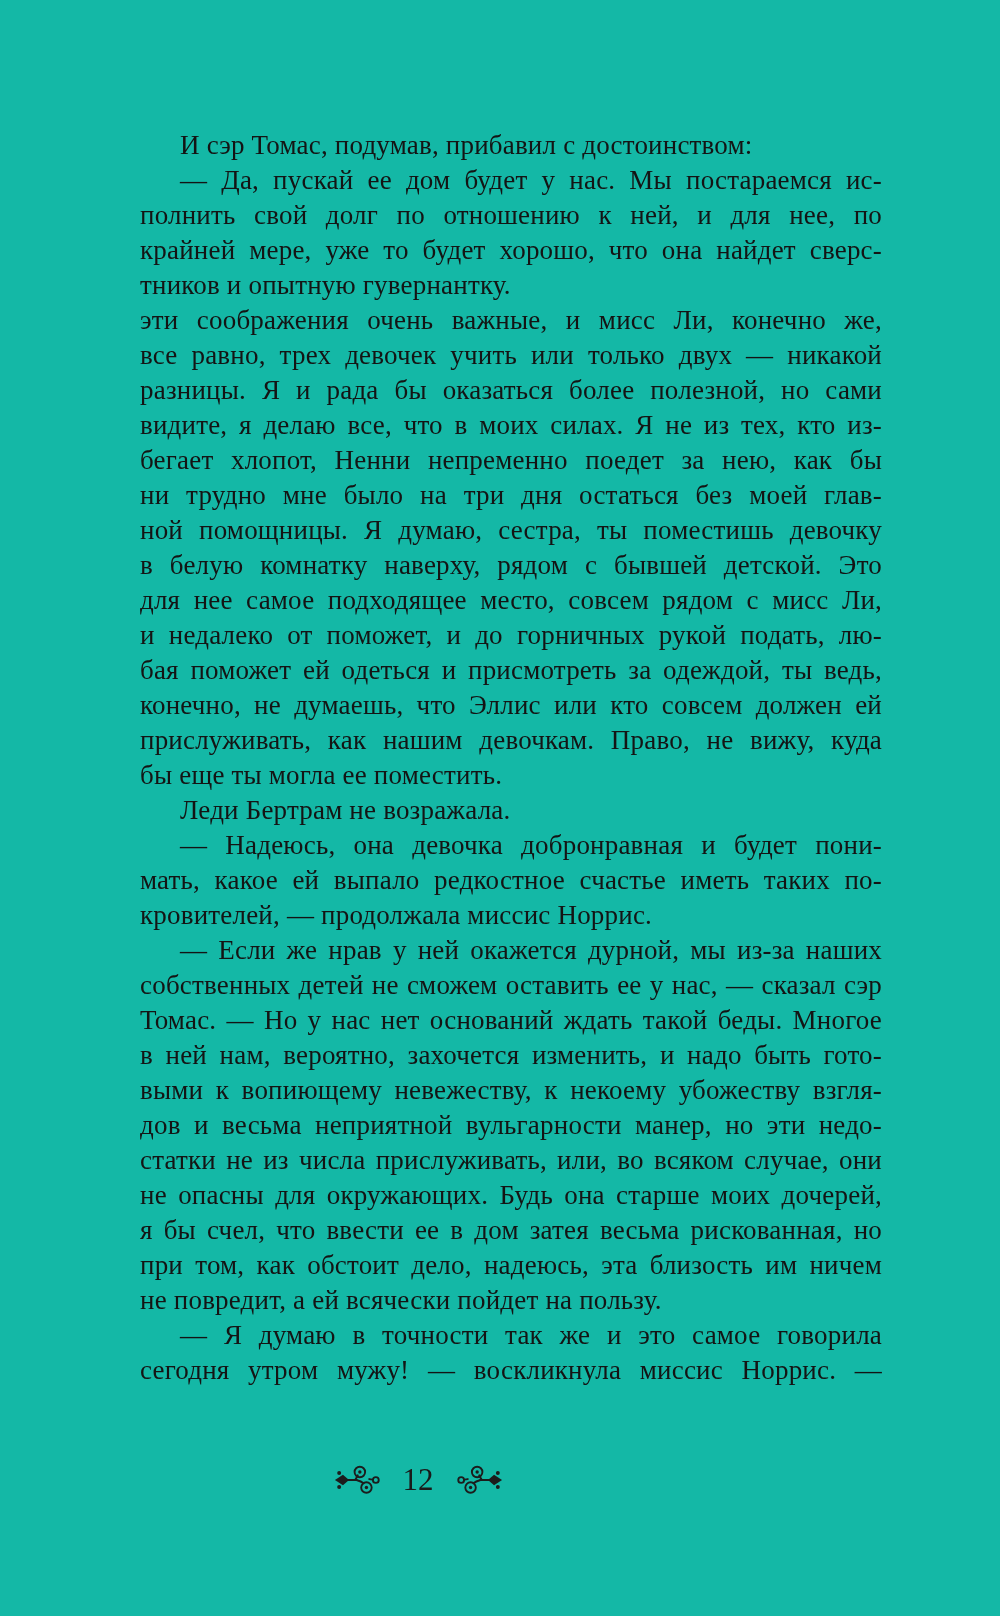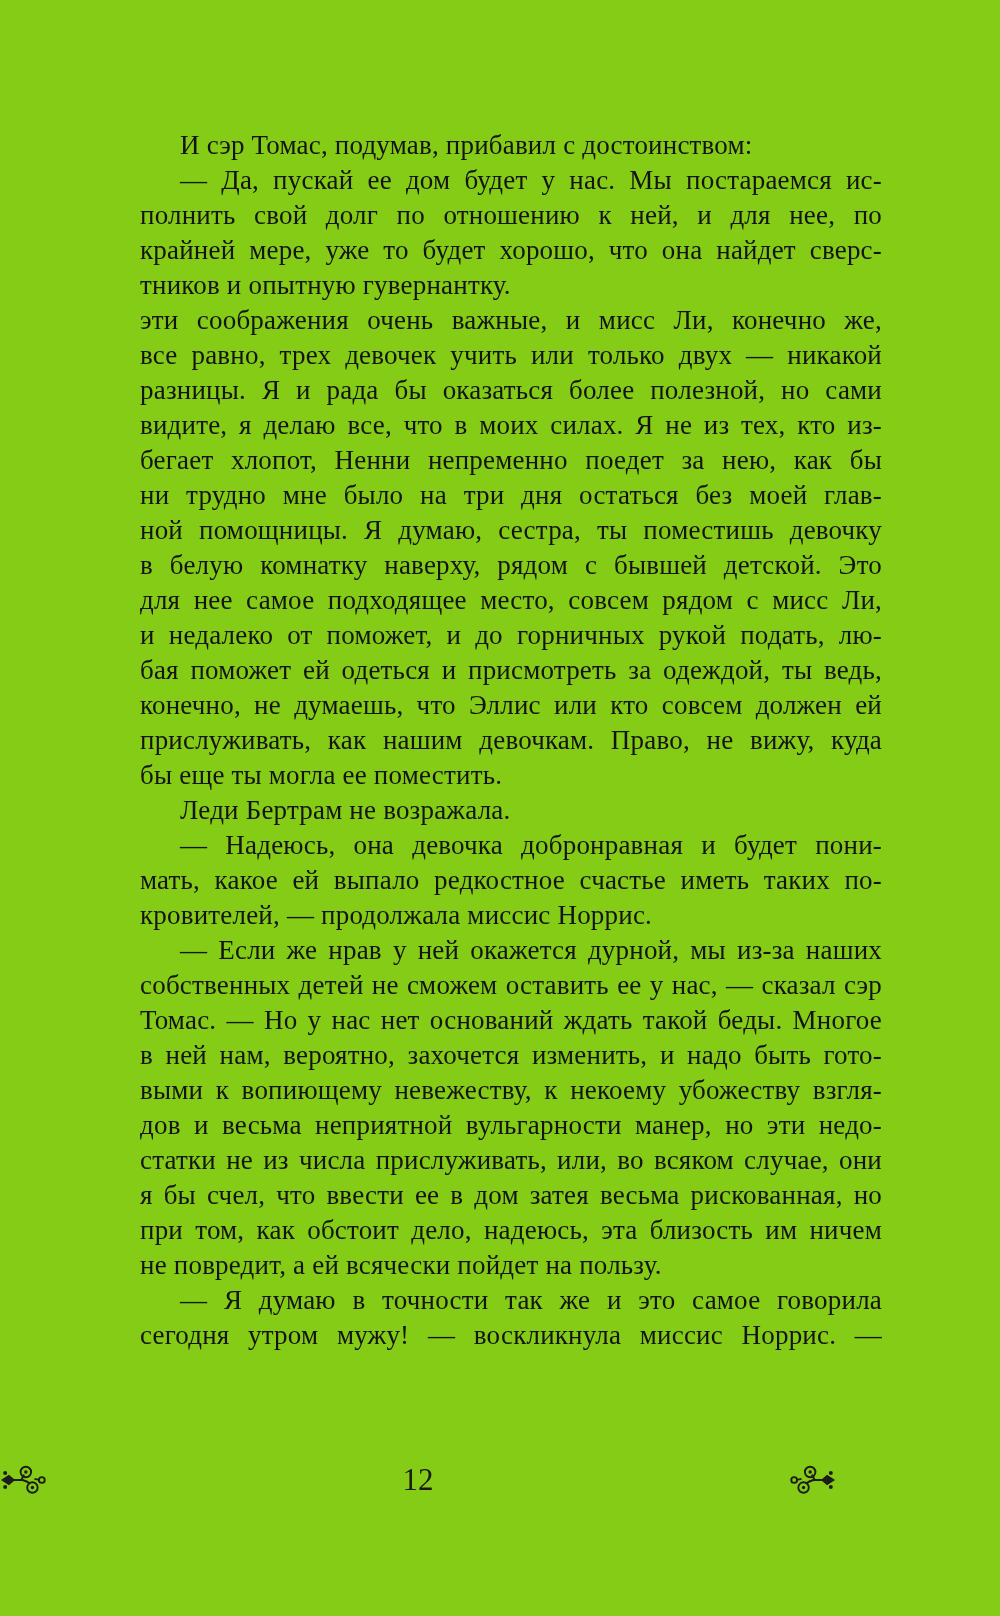--- a/index.html
+++ b/index.html
@@ -11,21 +11,21 @@
     height: 1616px;
     background: #ffffff;
     position: relative;
     font-family: "Liberation Serif", serif;
     color: #141414;
     overflow: hidden;
   }
   .page {
     position: absolute;
     inset: 0;
-    background: #84cc16;
+    background: #14b8a6;
   }
   .text-block {
     position: absolute;
     left: 140px;
     top: 128px;
     width: 742px;
     font-size: 27px;
     line-height: 35px;
     letter-spacing: 0.2px;
   }
@@ -46,21 +46,21 @@
   }
   .line.indent.just {
     text-indent: 0;
   }
   .footer {
     position: absolute;
     left: 0;
     top: 1462px;
     width: 836px;
     display: flex;
-    justify-content: space-between;
+    justify-content: center;
     align-items: center;
     gap: 16px;
   }
   .page-number {
     font-size: 31px;
     line-height: 36px;
     color: #1a1a1a;
     padding: 0 6px;
   }
   .fleuron {
@@ -113,20 +113,21 @@
       <div class="line indent just">— Надеюсь, она девочка добронравная и будет пони-</div>
       <div class="line just">мать, какое ей выпало редкостное счастье иметь таких по-</div>
       <div class="line">кровителей, — продолжала миссис Норрис.</div>
       <div class="line indent just">— Если же нрав у ней окажется дурной, мы из-за наших</div>
       <div class="line just">собственных детей не сможем оставить ее у нас, — сказал сэр</div>
       <div class="line just">Томас. — Но у нас нет оснований ждать такой беды. Многое</div>
       <div class="line just">в ней нам, вероятно, захочется изменить, и надо быть гото-</div>
       <div class="line just">выми к вопиющему невежеству, к некоему убожеству взгля-</div>
       <div class="line just">дов и весьма неприятной вульгарности манер, но эти недо-</div>
       <div class="line just">статки не из числа прислуживать, или, во всяком случае, они</div>
+      <div class="line just">не опасны для окружающих. Будь она старше моих дочерей,</div>
       <div class="line just">я бы счел, что ввести ее в дом затея весьма рискованная, но</div>
       <div class="line just">при том, как обстоит дело, надеюсь, эта близость им ничем</div>
       <div class="line">не повредит, а ей всячески пойдет на пользу.</div>
       <div class="line indent just">— Я думаю в точности так же и это самое говорила</div>
       <div class="line just">сегодня утром мужу! — воскликнула миссис Норрис. —</div>
     </div>
 
   <div class="footer">
     <svg class="fleuron" viewBox="0 0 50 36" aria-hidden="true">
 

